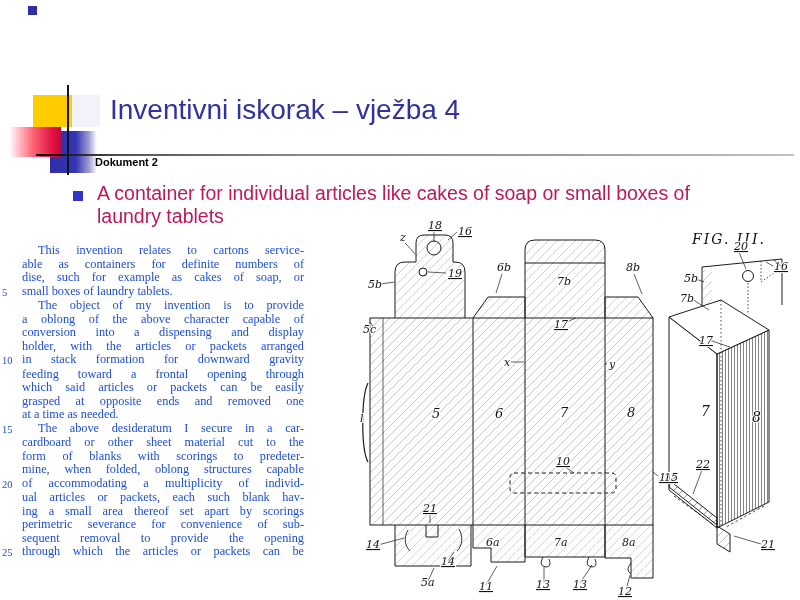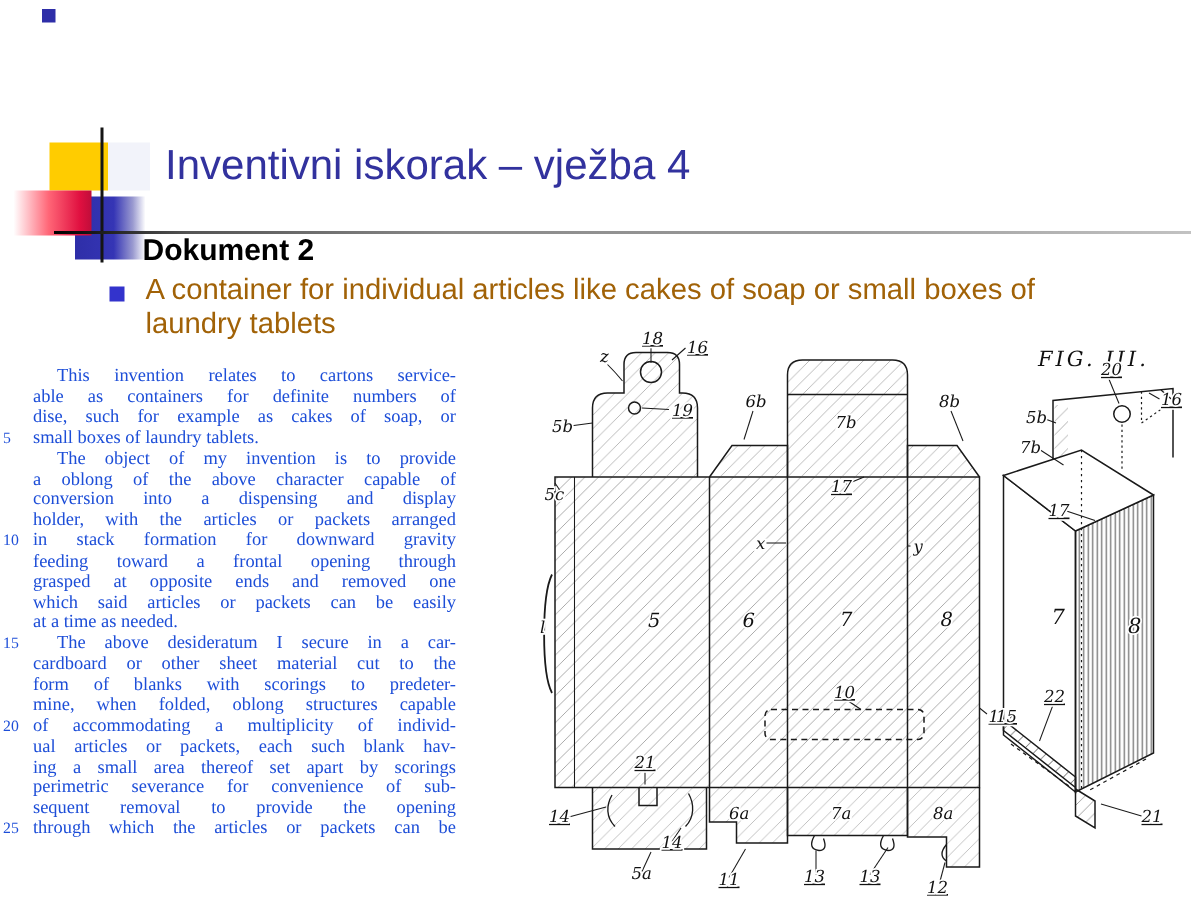--- a/index.html
+++ b/index.html
@@ -12,24 +12,24 @@
   .yellow-sq{left:33px;top:95px;width:39px;height:32px;background:#ffcc00}
   .blue-sq{left:50px;top:131px;width:47px;height:42px;
            background:linear-gradient(90deg,#2e2ea8 0%,#3535b5 55%,#9a9ad0 82%,#ffffff 100%)}
   .red-sq{left:9px;top:127px;width:52px;height:30px;
           background:linear-gradient(90deg,#ffffff 0%,#ff6677 45%,#e01040 85%,#c00d3a 100%)}
   .vline{left:67px;top:85px;width:2px;height:90px;background:#151515}
   .divider{left:36px;top:154px;width:758px;height:2px;
            background:linear-gradient(90deg,#000 0%,#555 12%,#8a8a8a 35%,#9c9c9c 70%,#c2c2c2 100%)}
   
   .title{left:110px;top:94px;font-size:28px;color:#32329e;white-space:nowrap}
-  .heading{left:95px;top:156px;font-size:20px;font-weight:bold;color:#000}
+  .heading{left:95px;top:156px;font-size:11px;font-weight:bold;color:#000}
   .bullet-row{left:73px;top:182px;width:620px}
   .bullet-sq{position:absolute;left:0;top:9px;width:10px;height:10px;background:#3333cc}
-  .bullet-text{margin-left:24px;width:600px;font-size:19.5px;line-height:23px;color:#a16207}
+  .bullet-text{margin-left:24px;width:600px;font-size:19.5px;line-height:23px;color:#be185d}
   
   .patent{left:2px;top:244px;width:302px}
   .pline{display:flex;font-family:Liberation Serif, serif;font-size:12.3px;line-height:13.5px;color:#1d4ed8}
   .pline .n{width:20px;flex:none;font-size:10.5px;padding-top:1px}
   .pline .t{flex:1;display:block;text-align:justify;text-align-last:justify}
   .pline.end .t{text-align-last:left}
   .pline.ind .t{text-indent:16px}
   
   svg text{font-family:"DejaVu Serif",serif;font-style:italic;fill:#111;
            paint-order:stroke;stroke:#fff;stroke-width:2.2px}
@@ -91,25 +91,25 @@
       <div class="pline">
         <span class="n">10</span>
         <span class="t">in stack formation for downward gravity</span>
       </div>
       <div class="pline">
         <span class="n"></span>
         <span class="t">feeding toward a frontal opening through</span>
       </div>
       <div class="pline">
         <span class="n"></span>
+        <span class="t">which said articles or packets can be easily</span>
+      </div>
+      <div class="pline">
+        <span class="n"></span>
         <span class="t">grasped at opposite ends and removed one</span>
-      </div>
-      <div class="pline">
-        <span class="n"></span>
-        <span class="t">which said articles or packets can be easily</span>
       </div>
       <div class="pline end">
         <span class="n"></span>
         <span class="t">at a time as needed.</span>
       </div>
       <div class="pline ind">
         <span class="n">15</span>
         <span class="t">The above desideratum I secure in a car-</span>
       </div>
       <div class="pline">

